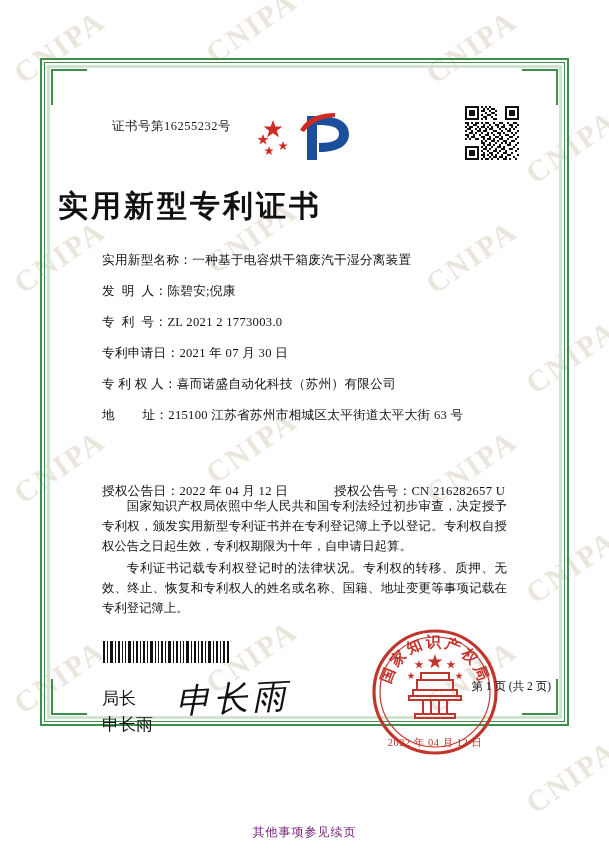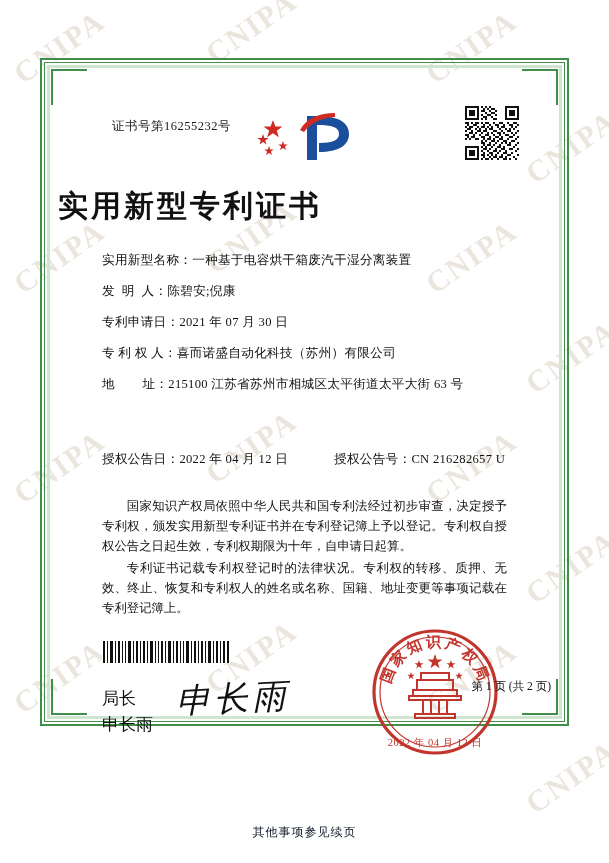--- a/index.html
+++ b/index.html
@@ -241,21 +241,21 @@
     color: #111;
   }
 
   .footer-note {
     position: absolute;
     left: 0;
     right: 0;
     top: 824px;
     text-align: center;
     font-size: 12px;
-    color: #0f172a;
+    color: #701a75;
     letter-spacing: 1px;
     z-index: 4;
   }
 </style>
 </head>
 <body>
 
 <div class="watermark-layer" id="wm-layer">
     <div class="wm" style="left: 8px; top: 30px;">CNIPA</div>
     <div class="wm" style="left: 8px; top: 240px;">CNIPA</div>
@@ -493,20 +493,24 @@
       <div class="field-row">
         <span class="field-label">实用新型名称：</span>
         <span class="field-value">一种基于电容烘干箱废汽干湿分离装置</span>
       </div>
 
       <div class="field-row">
         <span class="field-label">发  明  人：</span>
         <span class="field-value">陈碧安;倪康</span>
       </div>
 
+      <div class="field-row">
+        <span class="field-label">专  利  号：</span>
+        <span class="field-value">ZL 2021 2 1773003.0</span>
+      </div>
 
       <div class="field-row">
         <span class="field-label">专利申请日：</span>
         <span class="field-value">2021 年 07 月 30 日</span>
       </div>
 
       <div class="field-row">
         <span class="field-label">专 利 权 人：</span>
         <span class="field-value">喜而诺盛自动化科技（苏州）有限公司</span>
       </div>

